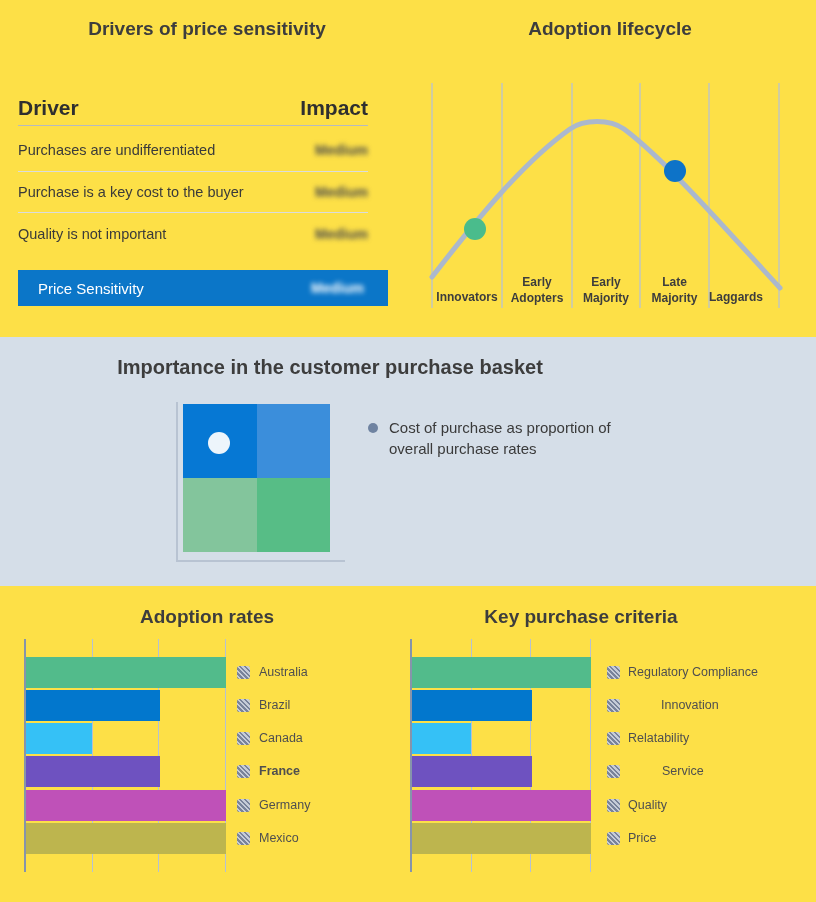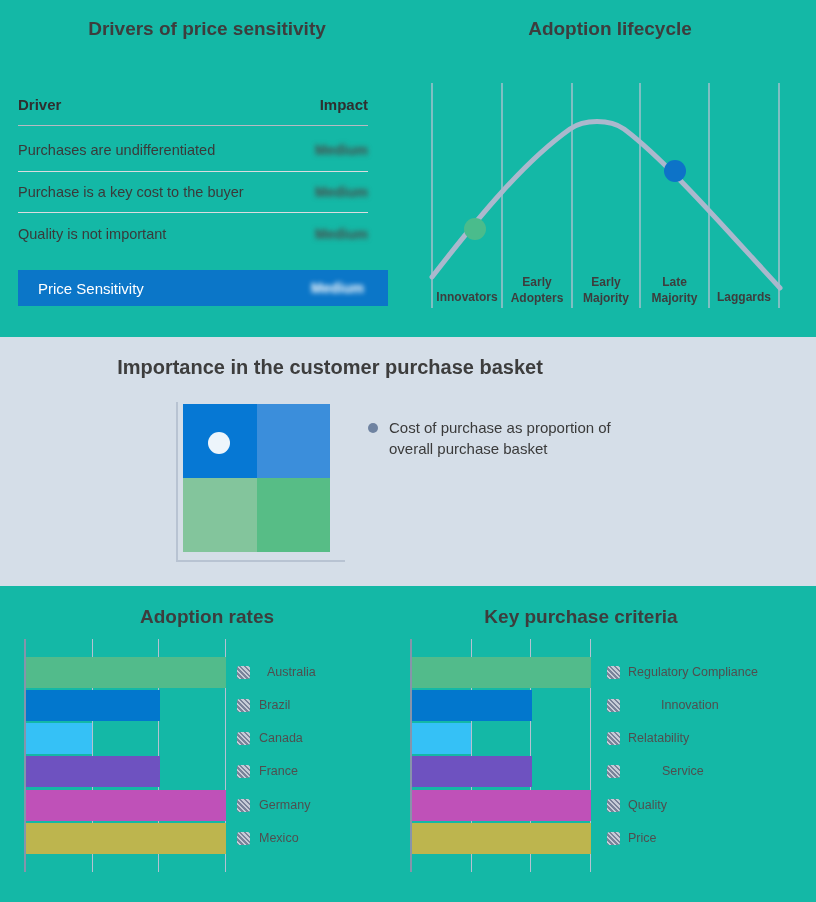--- a/index.html
+++ b/index.html
@@ -3,21 +3,21 @@
 <meta charset="utf-8">
 <style>
   * { margin:0; padding:0; box-sizing:border-box; }
   body { font-family:"Liberation Sans", sans-serif; }
   #canvas { position:relative; width:816px; height:902px; background:#f2f2f4; overflow:hidden; }
 
   .panel-title { position:absolute; font-size:19px; font-weight:700; color:#3d3d3d; text-align:center; }
   .pre { white-space:pre-line; }
 
   
-  .thead { position:absolute; font-size:15px; font-weight:700; color:#2f2f2f; }
+  .thead { position:absolute; font-size:21px; font-weight:700; color:#2f2f2f; }
   .rule { position:absolute; height:1px; }
   .drow-label { position:absolute; font-size:14.5px; color:#3a3a3a; }
   .drow-val { position:absolute; font-size:14px; font-weight:700; color:#4a4a4a; filter:blur(2.6px); text-align:right; }
   .highlight-row { position:absolute; left:18px; top:270px; width:370px; height:36px; display:flex; align-items:center; justify-content:space-between; padding:0 24px 0 20px; }
   .highlight-row .hl-label { font-size:15px; color:#ffffff; }
   .highlight-row .hl-val { font-size:14px; font-weight:700; color:#ffffff; filter:blur(2.8px); }
 
   
   .lifecycle-svg { position:absolute; left:420px; top:78px; width:370px; height:235px; }
   .stage { position:absolute; font-size:12px; font-weight:700; color:#3d3d3d; text-align:center; line-height:1.3; }
@@ -41,21 +41,21 @@
   .swatch { position:absolute; width:13px; height:13px; border-radius:2.5px;
             background:repeating-linear-gradient(45deg,#79839a 0 1.5px,#c6ccd7 1.5px 3.5px);
             filter:blur(0.5px); }
   .legend-label { position:absolute; font-size:12.5px; color:#4f4f4f; }
 
   .footer { position:absolute; left:0; top:875px; width:816px; text-align:center; font-size:14px; color:#252525; }
 </style>
 </head>
 <body>
 
-<div id="canvas" style="background-color: #14b8a6;">
+<div id="canvas" style="background-color: #fde047;">
 
   <div class="panel-title" style="left:12px; top:18px; width:390px;">Drivers of price sensitivity</div>
 
   <div class="thead" style="left:18px; top:96px;">Driver</div>
   <div class="thead" style="left:18px; top:96px; width:350px; text-align:right;">Impact</div>
   <div class="rule" style="left:18px; top:125px; width:350px; background:#b6bac1;"></div>
 
   <div class="drow-label" style="left:18px; top:142px;">Purchases are undifferentiated</div>
   <div class="drow-val" style="left:18px; top:142px; width:350px;">Medium</div>
   <div class="rule" style="left:18px; top:171px; width:350px; background:#dadcdf;"></div>
@@ -88,62 +88,62 @@
     <circle cx="255" cy="93" r="11" fill="#0d73c8"></circle>
   </svg>
 
   <div class="stage pre" style="left:430px; top:290px; width:74px;">Innovators</div>
   <div class="stage pre" style="left:502px; top:275px; width:70px;">Early
 Adopters</div>
   <div class="stage pre" style="left:572px; top:275px; width:68px;">Early
 Majority</div>
   <div class="stage pre" style="left:640px; top:275px; width:69px;">Late
 Majority</div>
-  <div class="stage pre" style="left:709px; top:290px; width:70px;">Laggards</div>
+  <div class="stage pre" style="left:709px; top:290px; width:47px;">Laggards</div>
 
   <div class="band" style="background-color: rgb(213, 222, 232);"></div>
   <div class="band-title">Importance in the customer purchase basket</div>
 
   <div class="axisline" style="left:176px; top:402px; width:2px; height:160px; background:#b8c3d2;"></div>
   <div class="axisline" style="left:176px; top:560px; width:169px; height:2px; background:#b8c3d2;"></div>
 
   <div class="quad">
     <div class="qcell" style="left: 0px; top: 0px; background-color: rgb(6, 120, 212);"></div>
     <div class="qcell" style="left: 73.5px; top: 0px; background-color: rgb(59, 142, 219);"></div>
     <div class="qcell" style="left: 0px; top: 74px; background-color: rgb(131, 197, 156);"></div>
     <div class="qcell" style="left: 73.5px; top: 74px; background-color: rgb(87, 189, 134);"></div>
     <div class="quad-dot" style="background-color: rgb(237, 245, 251);"></div>
   </div>
 
   <div class="bullet-row" style="left:368px; top:417px;">
     <span class="bullet-dot" style="background-color: rgb(111, 131, 161);"></span>
     <span class="bullet-text pre">Cost of purchase as proportion of
-overall purchase basket</span>
+overall purchase rates</span>
   </div>
 
   <div class="panel-title" style="left:12px; top:606px; width:390px;text-align:center;">Adoption rates</div>
   <div class="panel-title" style="left:411px; top:606px; width:340px;">Key purchase criteria</div>
 
   <div class="barchart" style="left:25px; top:639px; width:330px;">
       <div class="vgrid axis" style="left: 0px;"></div>
       <div class="vgrid" style="left: 66.6667px;"></div>
       <div class="vgrid" style="left: 133.333px;"></div>
       <div class="vgrid" style="left: 200px;"></div>
       <div class="hbar" style="top: 18px; width: 200px; background: rgb(82, 187, 139);"></div>
       <div class="swatch" style="left: 212px; top: 27px;"></div>
-      <div class="legend-label" style="left: 234px; top: 26px; margin-left: 8px;">Australia</div>
+      <div class="legend-label" style="left: 234px; top: 26px;">Australia</div>
       <div class="hbar" style="top: 51.15px; width: 134px; background: rgb(2, 119, 205);"></div>
       <div class="swatch" style="left: 212px; top: 60.15px;"></div>
       <div class="legend-label" style="left: 234px; top: 59.15px;">Brazil</div>
       <div class="hbar" style="top: 84.3px; width: 66px; background: rgb(53, 193, 246);"></div>
       <div class="swatch" style="left: 212px; top: 93.3px;"></div>
       <div class="legend-label" style="left: 234px; top: 92.3px;">Canada</div>
       <div class="hbar" style="top: 117.45px; width: 134px; background: rgb(110, 82, 192);"></div>
       <div class="swatch" style="left: 212px; top: 126.45px;"></div>
-      <div class="legend-label" style="left: 234px; top: 125.45px;">France</div>
+      <div class="legend-label" style="left: 234px; top: 125.45px; font-weight: bold;">France</div>
       <div class="hbar" style="top: 150.6px; width: 200px; background: rgb(191, 81, 184);"></div>
       <div class="swatch" style="left: 212px; top: 159.6px;"></div>
       <div class="legend-label" style="left: 234px; top: 158.6px;">Germany</div>
       <div class="hbar" style="top: 183.75px; width: 200px; background: rgb(189, 181, 78);"></div>
       <div class="swatch" style="left: 212px; top: 192.75px;"></div>
       <div class="legend-label" style="left: 234px; top: 191.75px;">Mexico</div>
     </div>
 
   <div class="barchart" style="left:411px; top:639px; width:405px;">
       <div class="vgrid axis" style="left: 0px;"></div>

